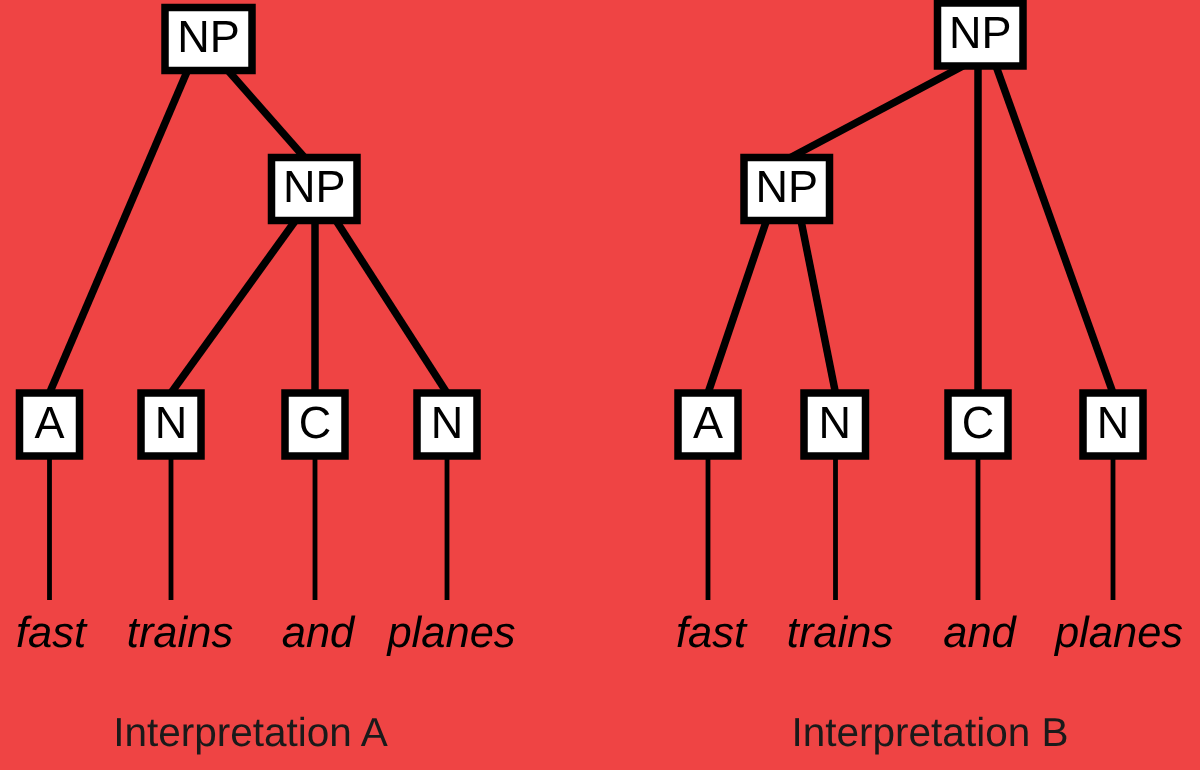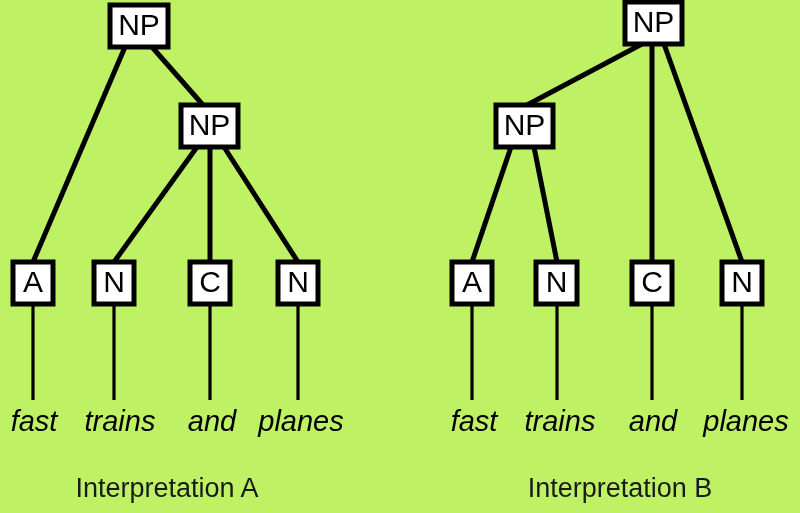--- a/index.html
+++ b/index.html
@@ -10,21 +10,21 @@
   body {
     width: 800px;
     height: 513px;
     font-family: "Liberation Sans", sans-serif;
     overflow: hidden;
   }
   #figure {
     position: relative;
     width: 800px;
     height: 513px;
-    background: #bef264;
+    background: #ef4444;
   }
   svg.tree-canvas {
     position: absolute;
     left: 0;
     top: 0;
     width: 800px;
     height: 513px;
     display: block;
   }
   .node-box {

